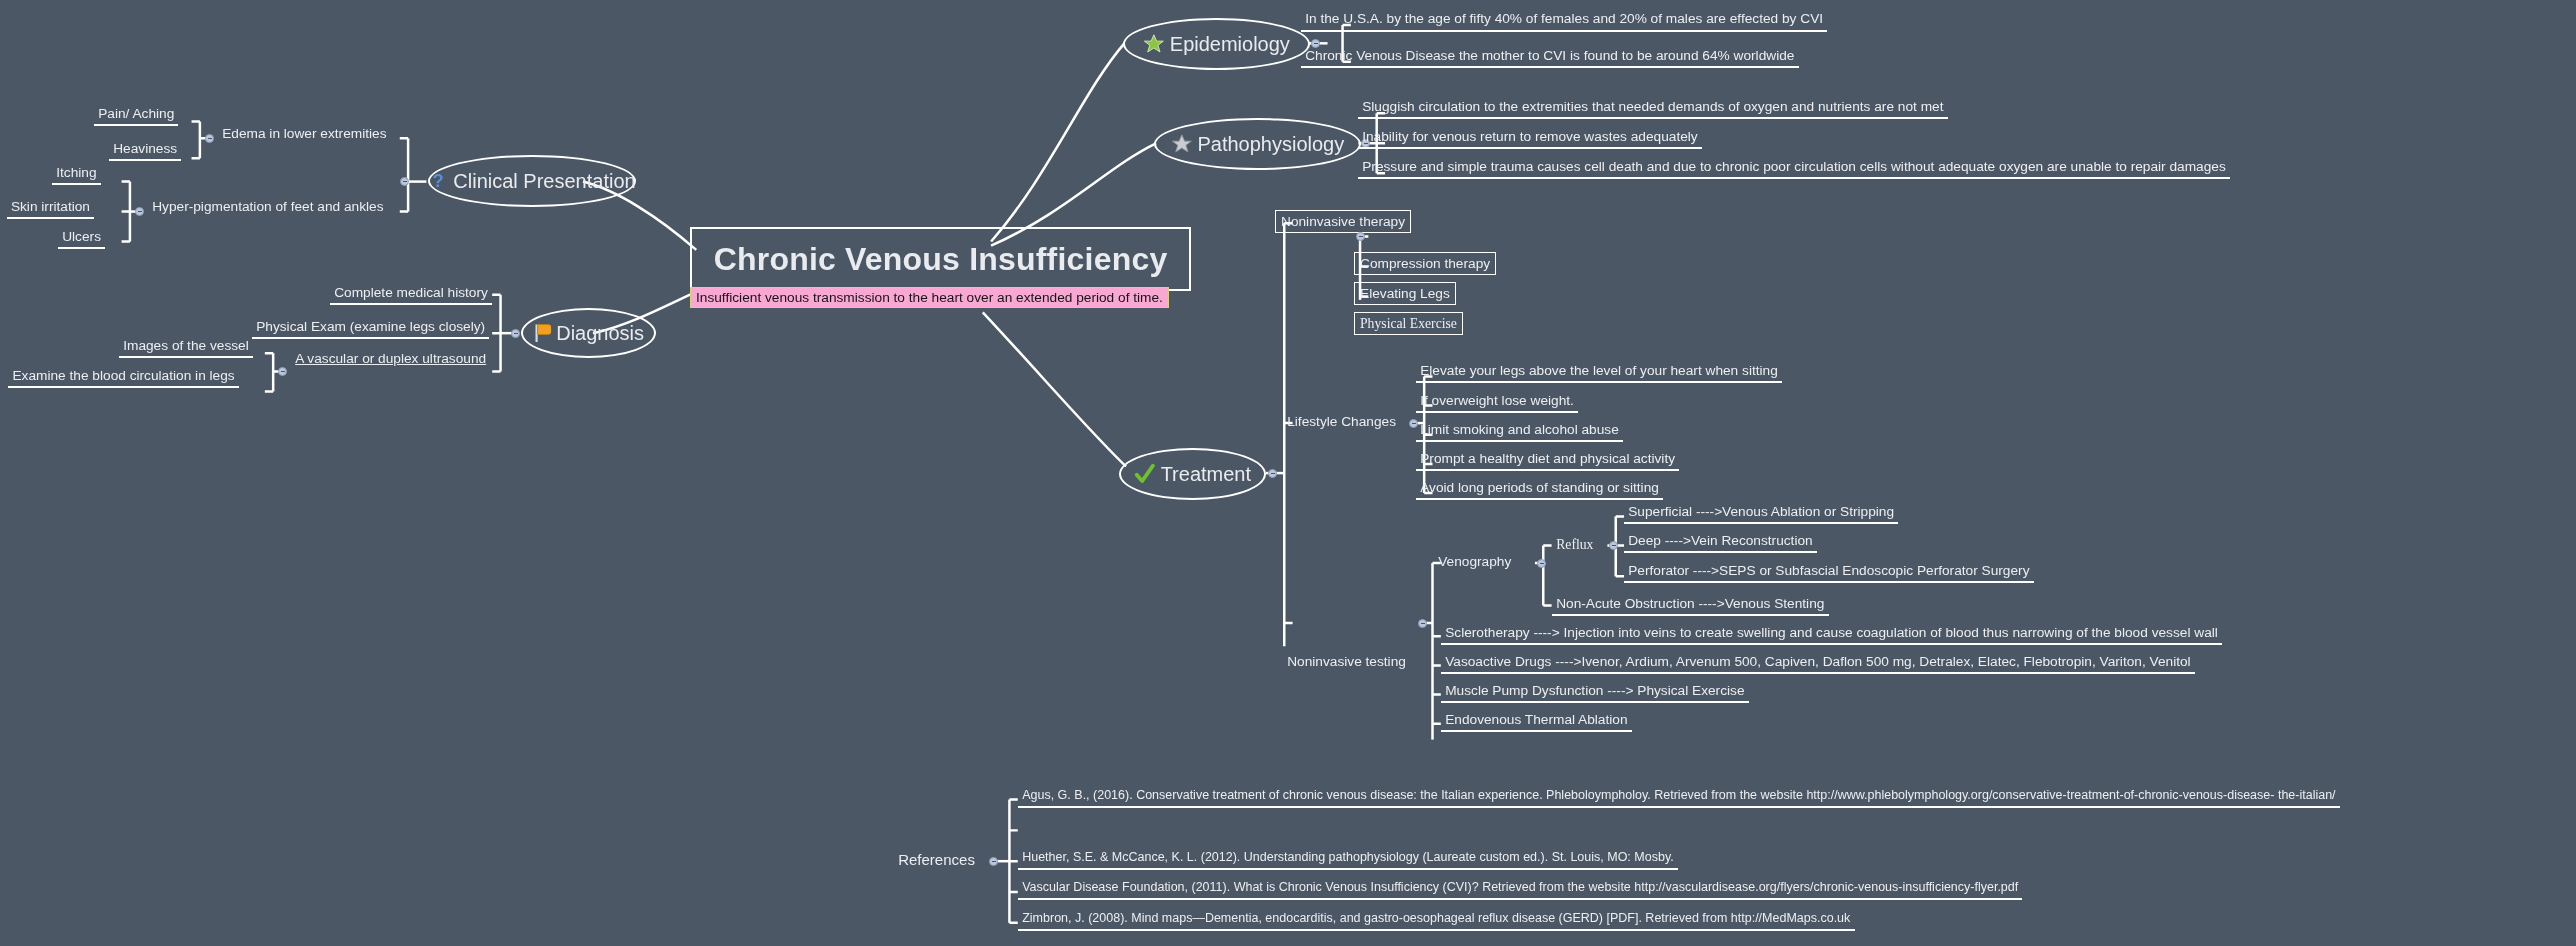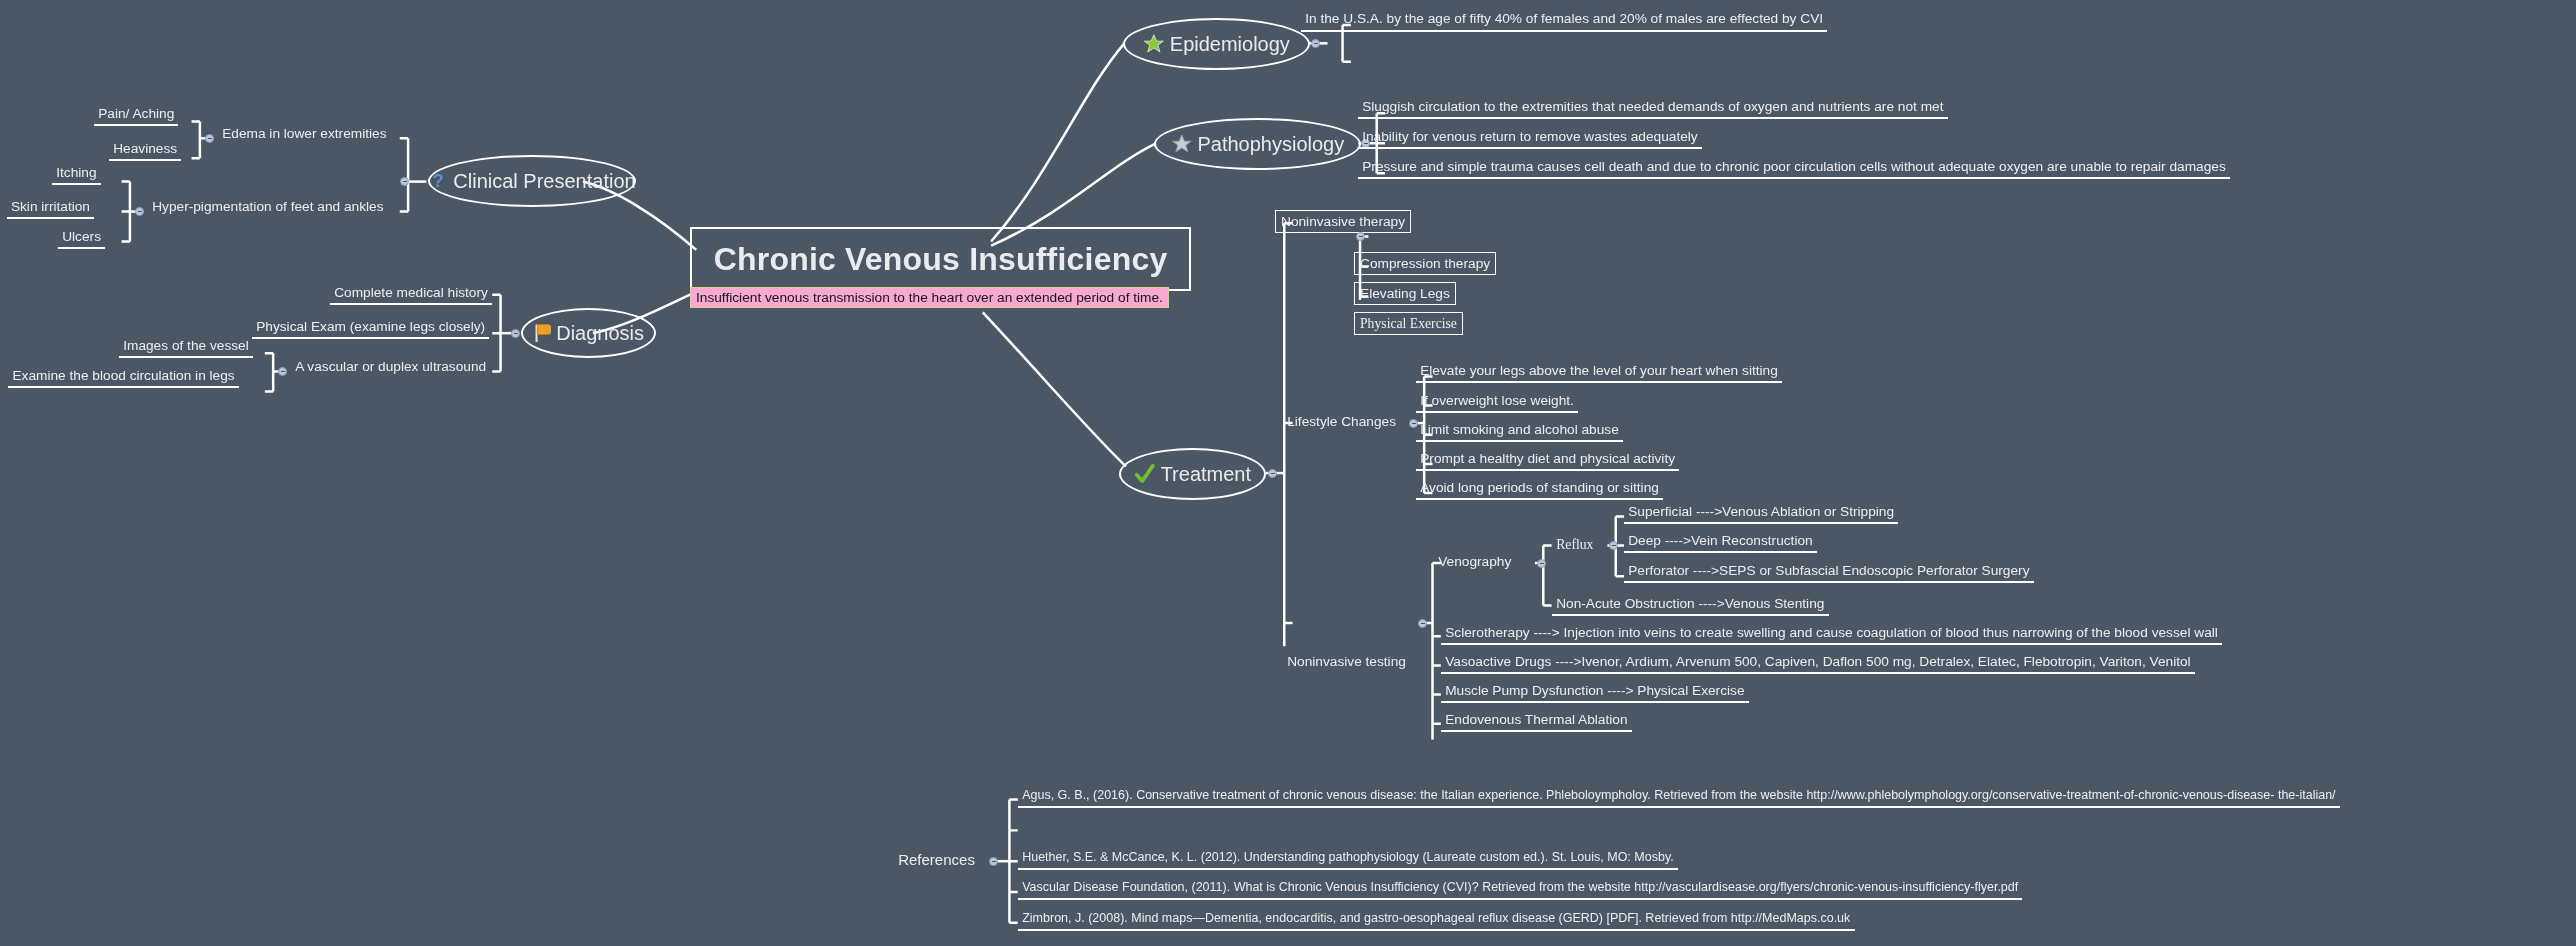--- a/index.html
+++ b/index.html
@@ -173,20 +173,21 @@
   <div class="oval" style="left:1123px;top:18.3px;width:187px;height:52px;">
     <span class="ico">
       <svg width="21.7" height="21.7" viewBox="0 0 24 24">
         <polygon points="12,2 15,9 22.5,9 16.5,13.5 18.8,21 12,16.6 5.2,21 7.5,13.5 1.5,9 9,9" fill="#8cc63e" stroke="#d9e9c0" stroke-width="1"></polygon>
       </svg>
     </span>
     <span class="lbl">Epidemiology</span>
   </div>
   <div class="dot" style="left:1311px;top:39px;"></div>
   <div class="ul" style="left:1301px;top:9.2px;">In the U.S.A. by the age of fifty 40% of females and 20% of males are effected by CVI</div>
+  <div class="ul" style="left:1301px;top:46px;">Chronic Venous Disease the mother to CVI is found to be around 64% worldwide</div>
 
   <div class="oval" style="left:1154px;top:118px;width:207px;height:52px;">
     <span class="ico">
       <svg width="21.7" height="21.7" viewBox="0 0 24 24">
         <polygon points="12,2 15,9 22.5,9 16.5,13.5 18.8,21 12,16.6 5.2,21 7.5,13.5 1.5,9 9,9" fill="#c9ccd1" stroke="#8f959d" stroke-width="1"></polygon>
       </svg>
     </span>
     <span class="lbl">Pathophysiology</span>
   </div>
   <div class="dot" style="left:1361px;top:139px;"></div>
@@ -223,21 +224,21 @@
       </svg>
     </span>
     <span class="lbl">Diagnosis</span>
   </div>
   <div class="dot" style="left:511px;top:329px;"></div>
 
   <div class="ul" style="left:330px;top:283px;">Complete medical history</div>
   <div class="ul" style="left:252px;top:317px;">Physical Exam (examine legs closely)</div>
 
   <div class="dot" style="left:278px;top:367px;"></div>
-  <div class="ul plain" style="left:291px;top:357px;">A vascular or duplex ultrasound</div>
+  <div class="ul plain" style="left:291px;top:349px;text-decoration:underline;">A vascular or duplex ultrasound</div>
   <div class="ul" style="left:119px;top:336px;">Images of the vessel</div>
   <div class="ul" style="left:8.3px;top:366px;">Examine the blood circulation in legs</div>
 
   <div class="oval" style="left:1119px;top:448px;width:147px;height:52px;">
     <span class="ico">
       <svg width="21.7" height="21.7" viewBox="0 0 24 24">
         <path d="M3,13 L9,20 L21,3" fill="none" stroke="#6fbf2f" stroke-width="4.2" stroke-linecap="round" stroke-linejoin="round"></path>
       </svg>
     </span>
     <span class="lbl">Treatment</span>

